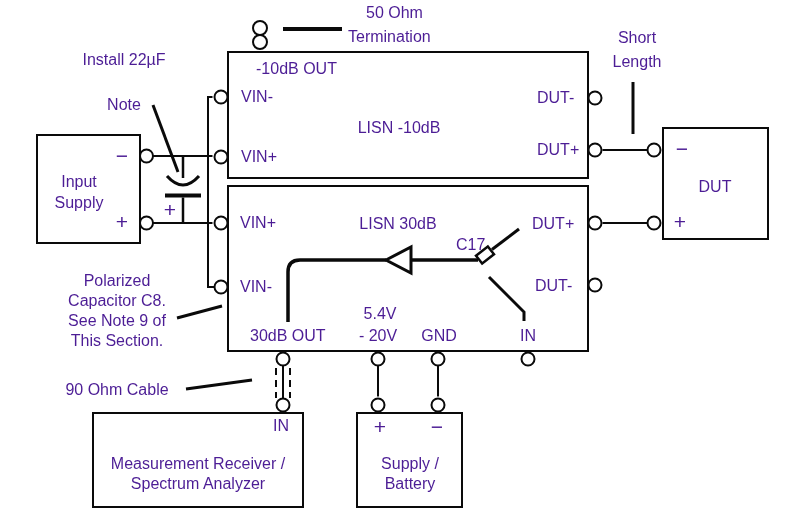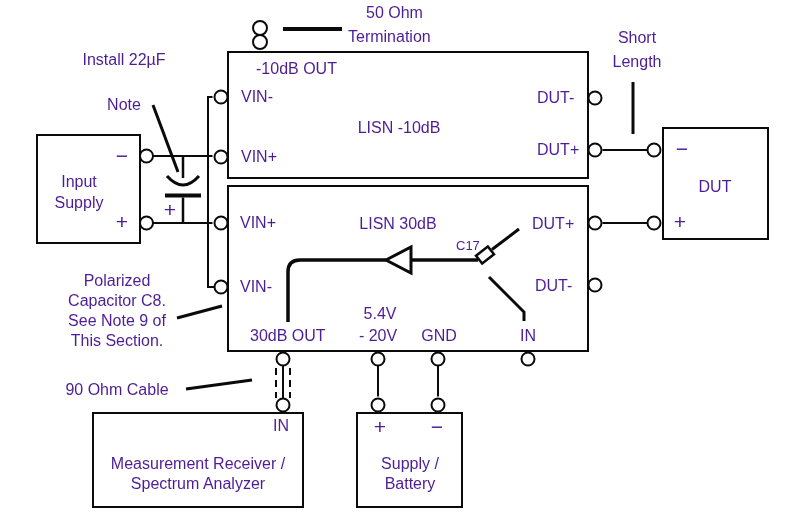--- a/index.html
+++ b/index.html
@@ -3,21 +3,21 @@
 <meta charset="utf-8">
 <style>
   html,body{margin:0;padding:0;background:#ffffff;}
   #stage{position:relative;width:800px;height:522px;background:#ffffff;overflow:hidden;
          font-family:"Liberation Sans",sans-serif;color:#0a0a0a;}
   #diagram-svg{position:absolute;left:0;top:0;}
   .lbl{position:absolute;font-size:16px;line-height:1;white-space:nowrap;color:#4c1d95;}
   .ctr{transform:translate(-50%,-50%);text-align:left;}
   .lft{transform:translate(0,-50%);}
   .sign{font-size:21px;font-weight:400;}
-  .small{font-size:13px;text-align:center;}
+  .small{font-size:16px;text-align:center;}
 </style>
 </head>
 <body>
 
 <div id="stage">
 
   <svg id="diagram-svg" width="800" height="522" viewBox="0 0 800 522">
     <g fill="none" stroke="#0a0a0a" stroke-width="2">
 
       <rect x="37" y="135" width="103" height="108" fill="#fff"></rect>

